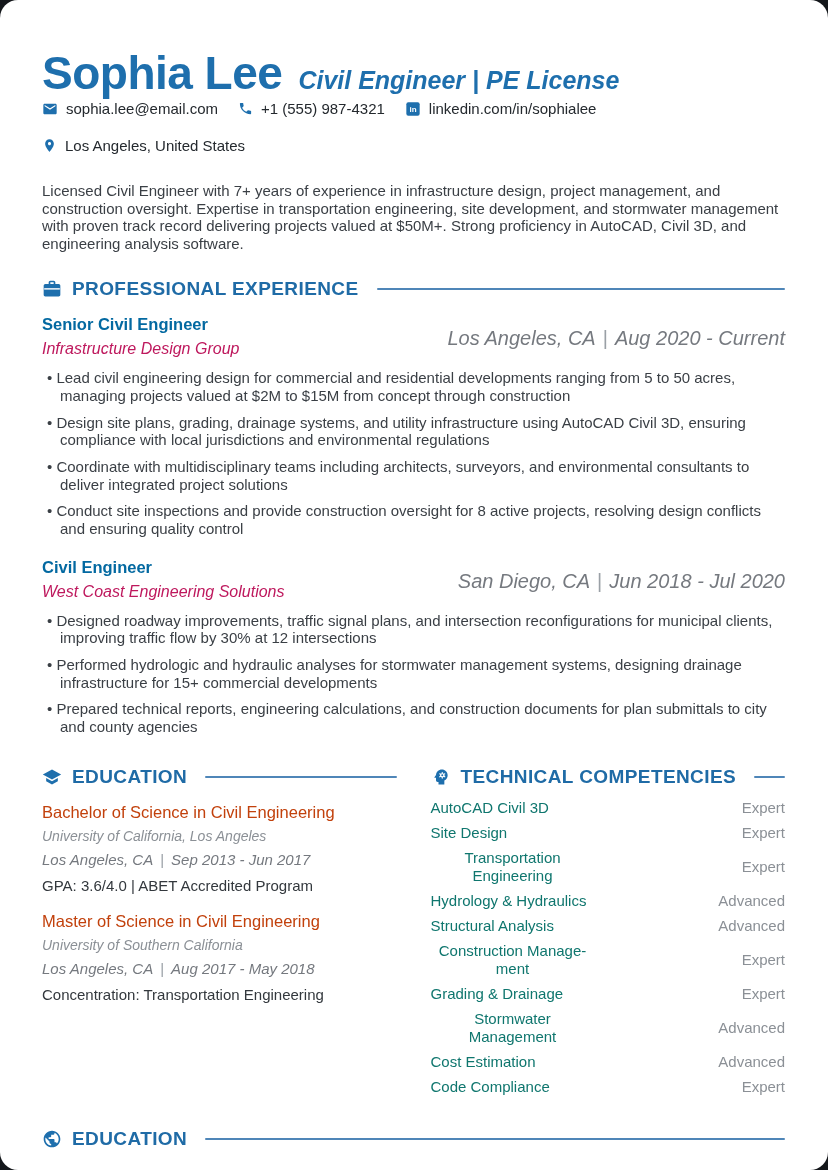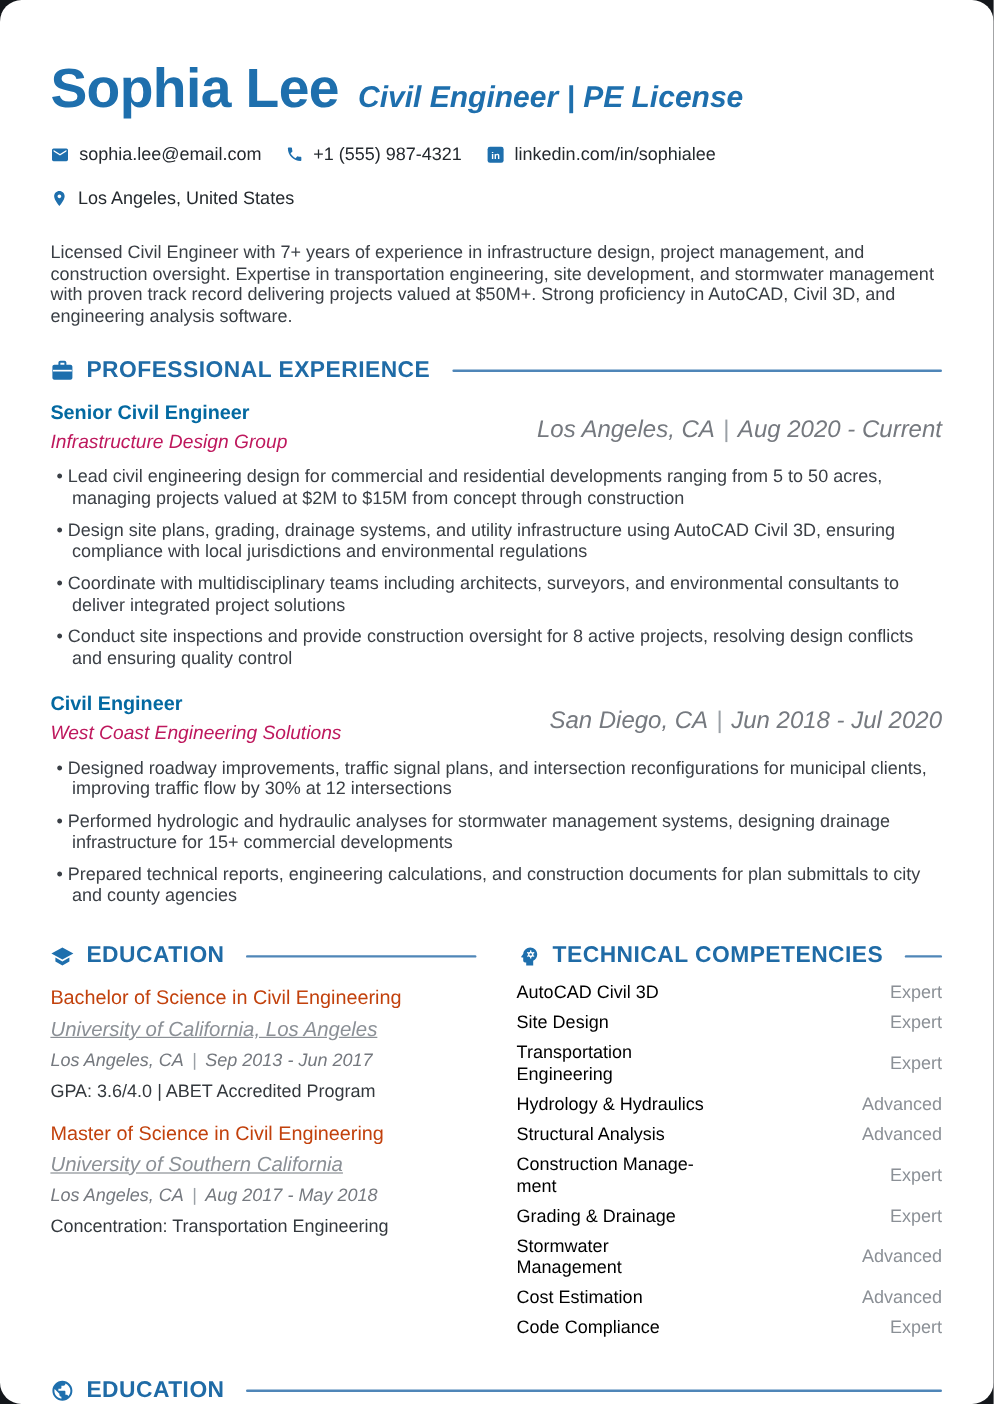--- a/index.html
+++ b/index.html
@@ -14,21 +14,21 @@
     background:#ffffff;
     border-radius:18px;
     padding:46px 43px 0 42px;
     box-sizing:border-box;
     overflow:hidden;
   }
   
   .name-row { display:flex; align-items:baseline; gap:16px; }
   .name { font-size:46px; font-weight:700; color:#1e6fad; letter-spacing:-0.5px; }
   .headline { font-size:25px; font-style:italic; font-weight:600; color:#1e6fad; }
-  .contacts { display:flex; flex-wrap:wrap; column-gap:28px; row-gap:10px; margin-top:20px; max-width:620px;gap:20px; }
+  .contacts { display:flex; flex-wrap:wrap; column-gap:28px; row-gap:10px; max-width:620px;gap:20px; }
   .contact { display:flex; align-items:center; gap:8px; font-size:15px; color:#24292e; }
   .contact svg { flex:0 0 auto; }
   .summary { margin-top:28px; font-size:15px; line-height:1.17; color:#3a3f45; }
 
   
   .section-heading { display:flex; align-items:center; gap:10px; }
   .heading-text { font-size:19px; font-weight:700; color:#1f6ba6; letter-spacing:0.4px; white-space:nowrap; }
   .heading-line { flex:1; height:2px; background:#4f86b8; margin-left:8px; border-radius:1px; }
 
   
@@ -43,27 +43,27 @@
   .bullets { margin-top:11px; margin-left:5px; }
   .bullet { font-size:15px; line-height:1.18; color:#3a3f45; margin-top:9px; padding-left:13px; text-indent:-13px; }
   .bullet::before { content:"• "; color:#3a3f45; }
 
   
   .columns { display:grid; grid-template-columns:1fr 1fr; column-gap:34px; margin-top:30px; }
 
   .edu-entry { margin-top:15px; }
   .edu-entry + .edu-entry { margin-top:18px; }
   .edu-degree { font-size:16.5px; font-weight:400; color:#c2410c; }
-  .edu-school { font-size:17px; font-style:italic; color:#8b9096; margin-top:6px;text-decoration:underline; }
+  .edu-school { font-size:14px; font-style:italic; color:#8b9096; margin-top:6px; }
   .edu-meta { font-size:15px; font-style:italic; color:#75797f; margin-top:7px; }
   .edu-note { font-size:15px; color:#33383d; margin-top:9px; }
 
   .skills-list { margin-top:11px; }
   .skill-row { display:flex; justify-content:space-between; align-items:center; margin-top:7px; }
-  .skill-name { font-size:15px; color:#000000; max-width:164px; line-height:1.2; }
+  .skill-name { font-size:15px; color:#0f766e; max-width:164px; line-height:1.2;text-align:center; }
   .skill-level { font-size:15px; color:#8b9096; text-align:right; white-space:nowrap; }
 
   
   .section-langs { margin-top:32px; }
 
   .icon-blue { fill:#1e6fad; }
 </style>
 </head>
 <body>
 

